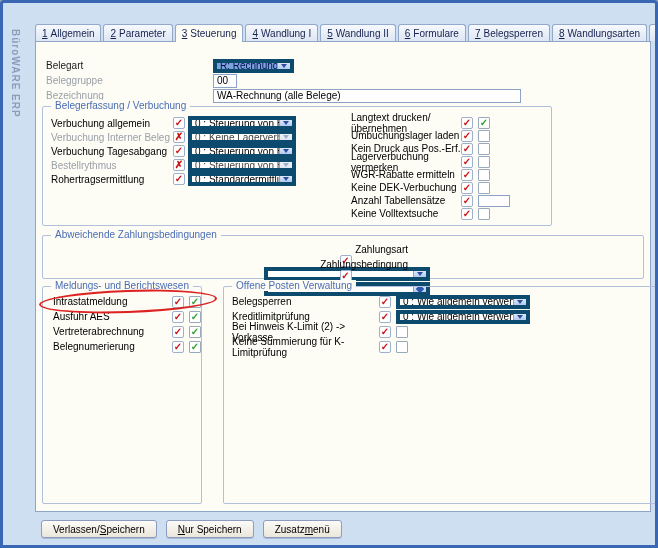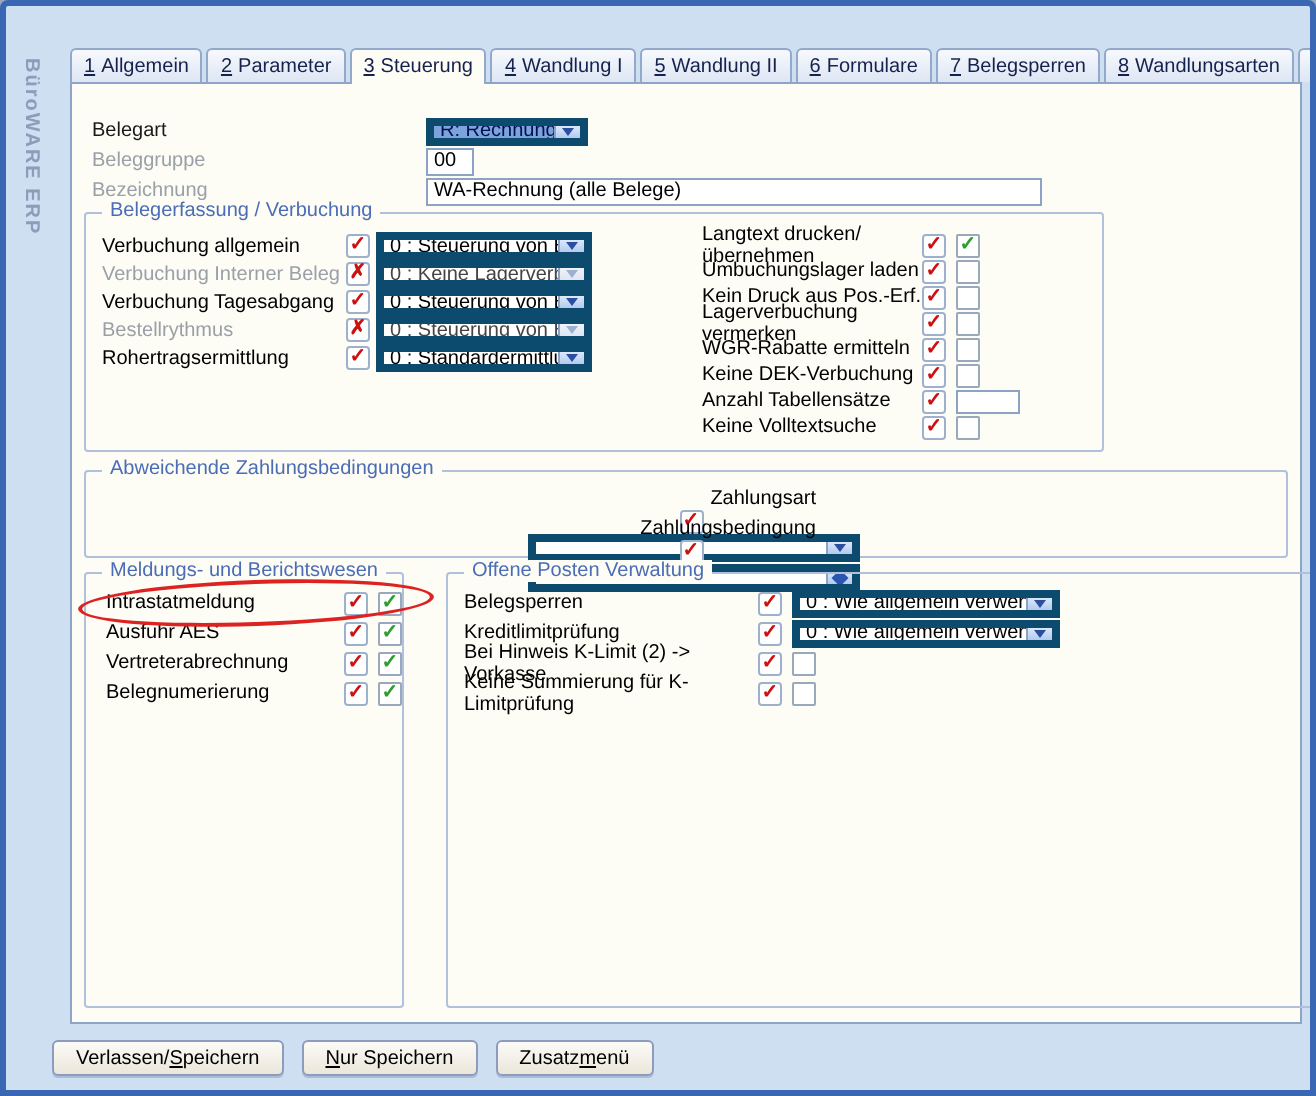--- a/index.html
+++ b/index.html
@@ -104,21 +104,21 @@
   .g4-rows .row { display:flex; align-items:center; height:15px; }
   .g4-rows .lbl { width:147px; }
   .g4-rows .flag { margin-right:5px; }
   .g4-rows .select { width:134px; }
 
   .ellipse { position:absolute; left:-4px; top:3px; width:178px; height:23px;
              border:2px solid #dd2222; border-radius:50%; transform:rotate(-2deg);
              pointer-events:none; z-index:5; }
 
   
-  .btnrow { position:absolute; left:23px; top:517px; display:flex; gap:9px; }
+  .btnrow { position:absolute; left:38px; top:517px; display:flex; gap:9px; }
   .btn { height:18px; padding:0 11px; display:flex; align-items:center;
          background:linear-gradient(#fcfbf7,#eae6da); border:1px solid #8d9bbf;
          border-radius:3px; color:#000; box-shadow:0 1px 0 rgba(60,80,140,.25); cursor:default; }
   .btn .key { text-decoration:underline; }
 </style>
 </head>
 <body>
 
 <div class="window">
 

